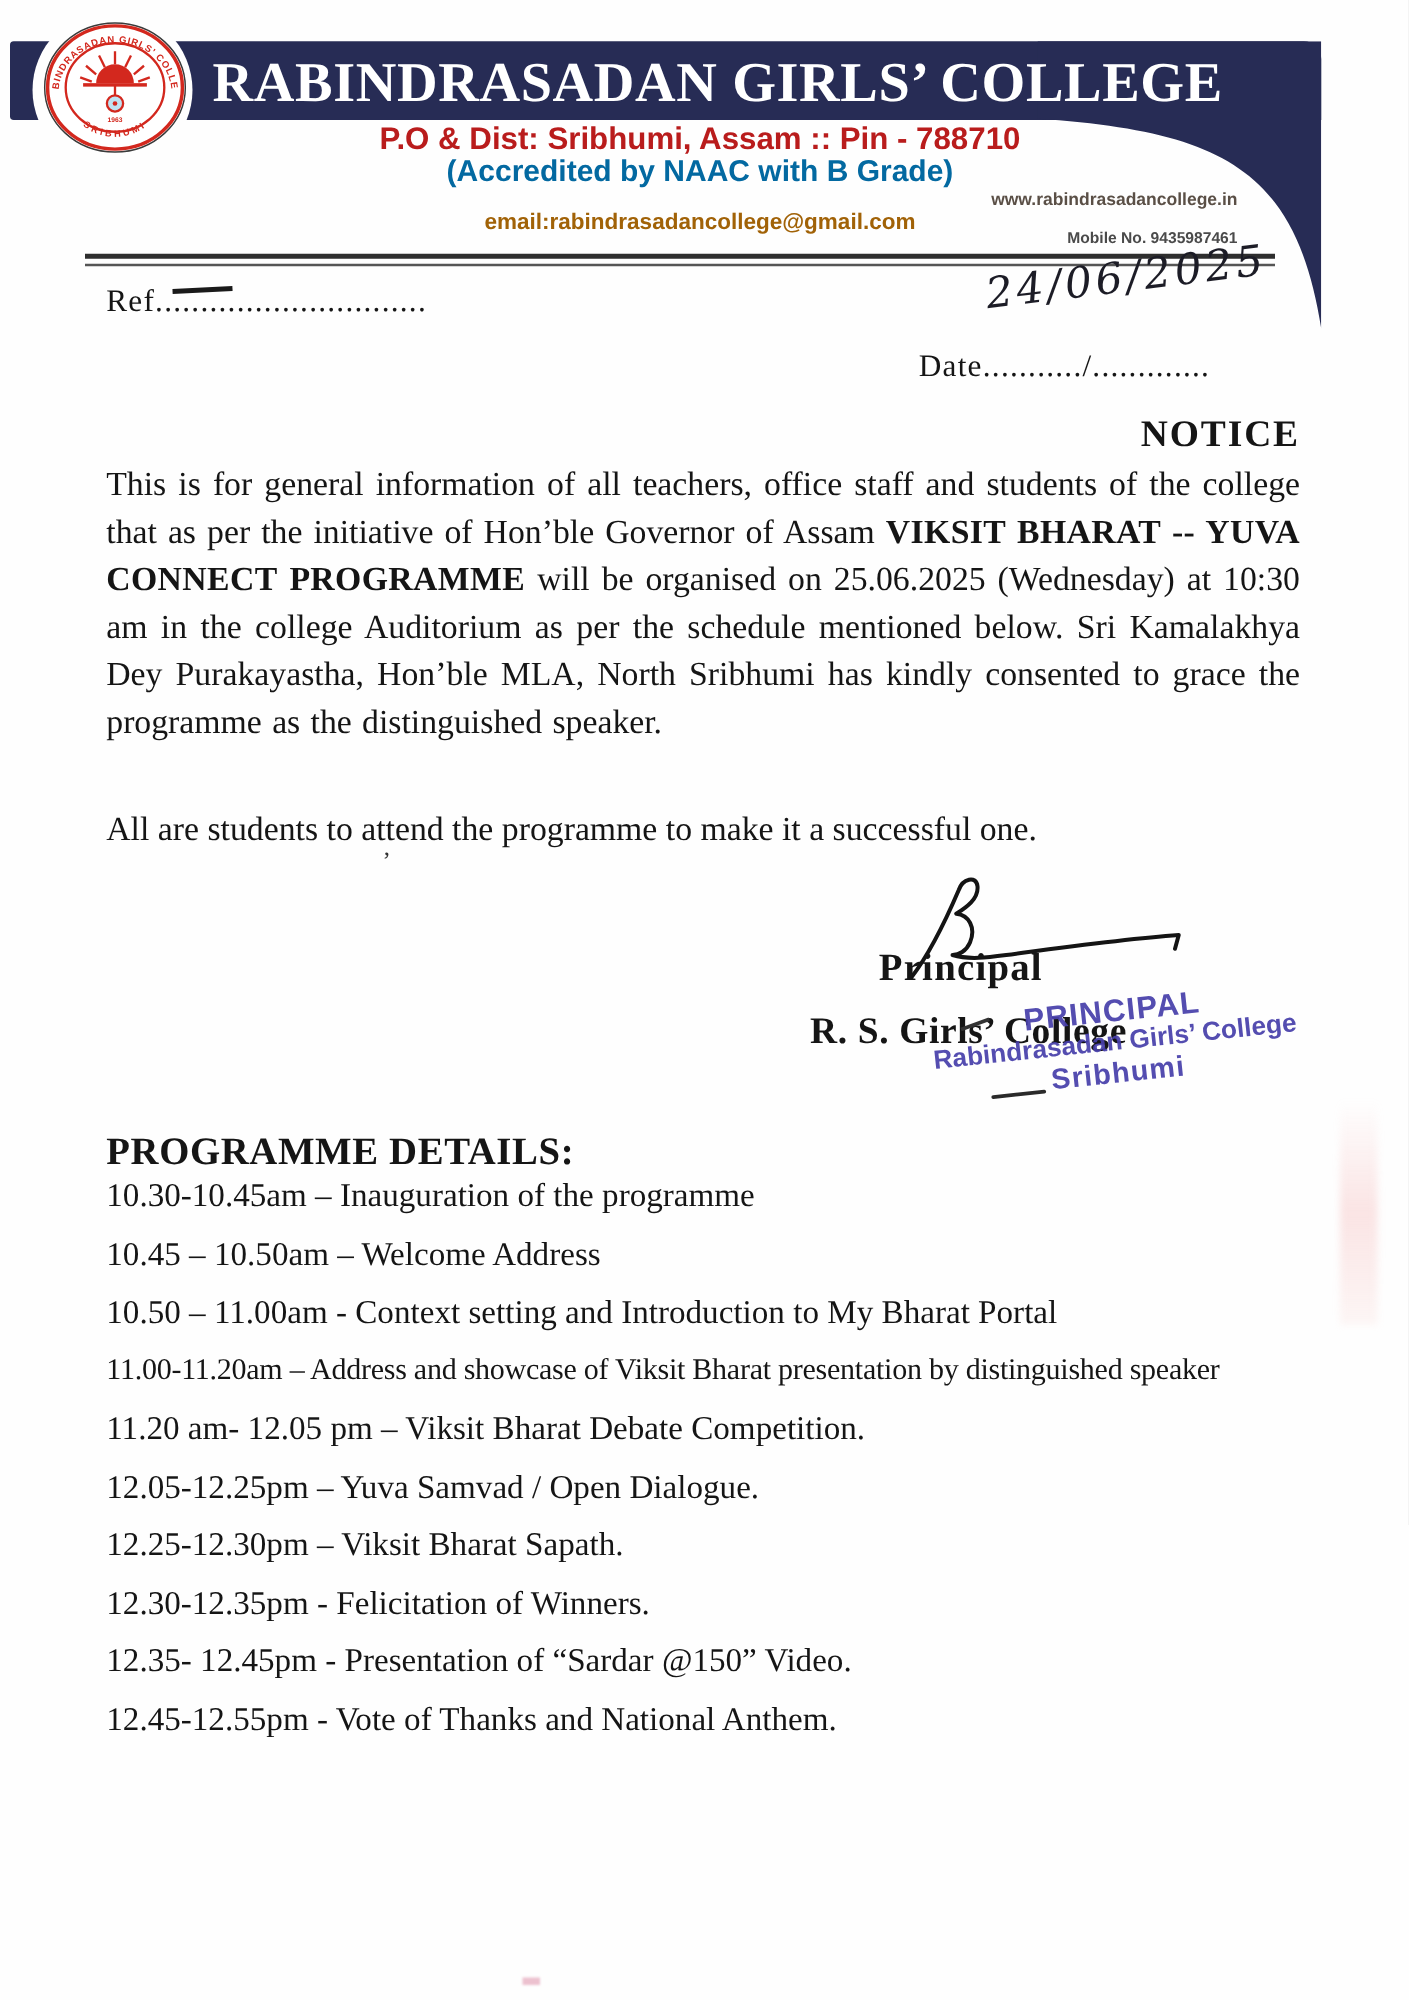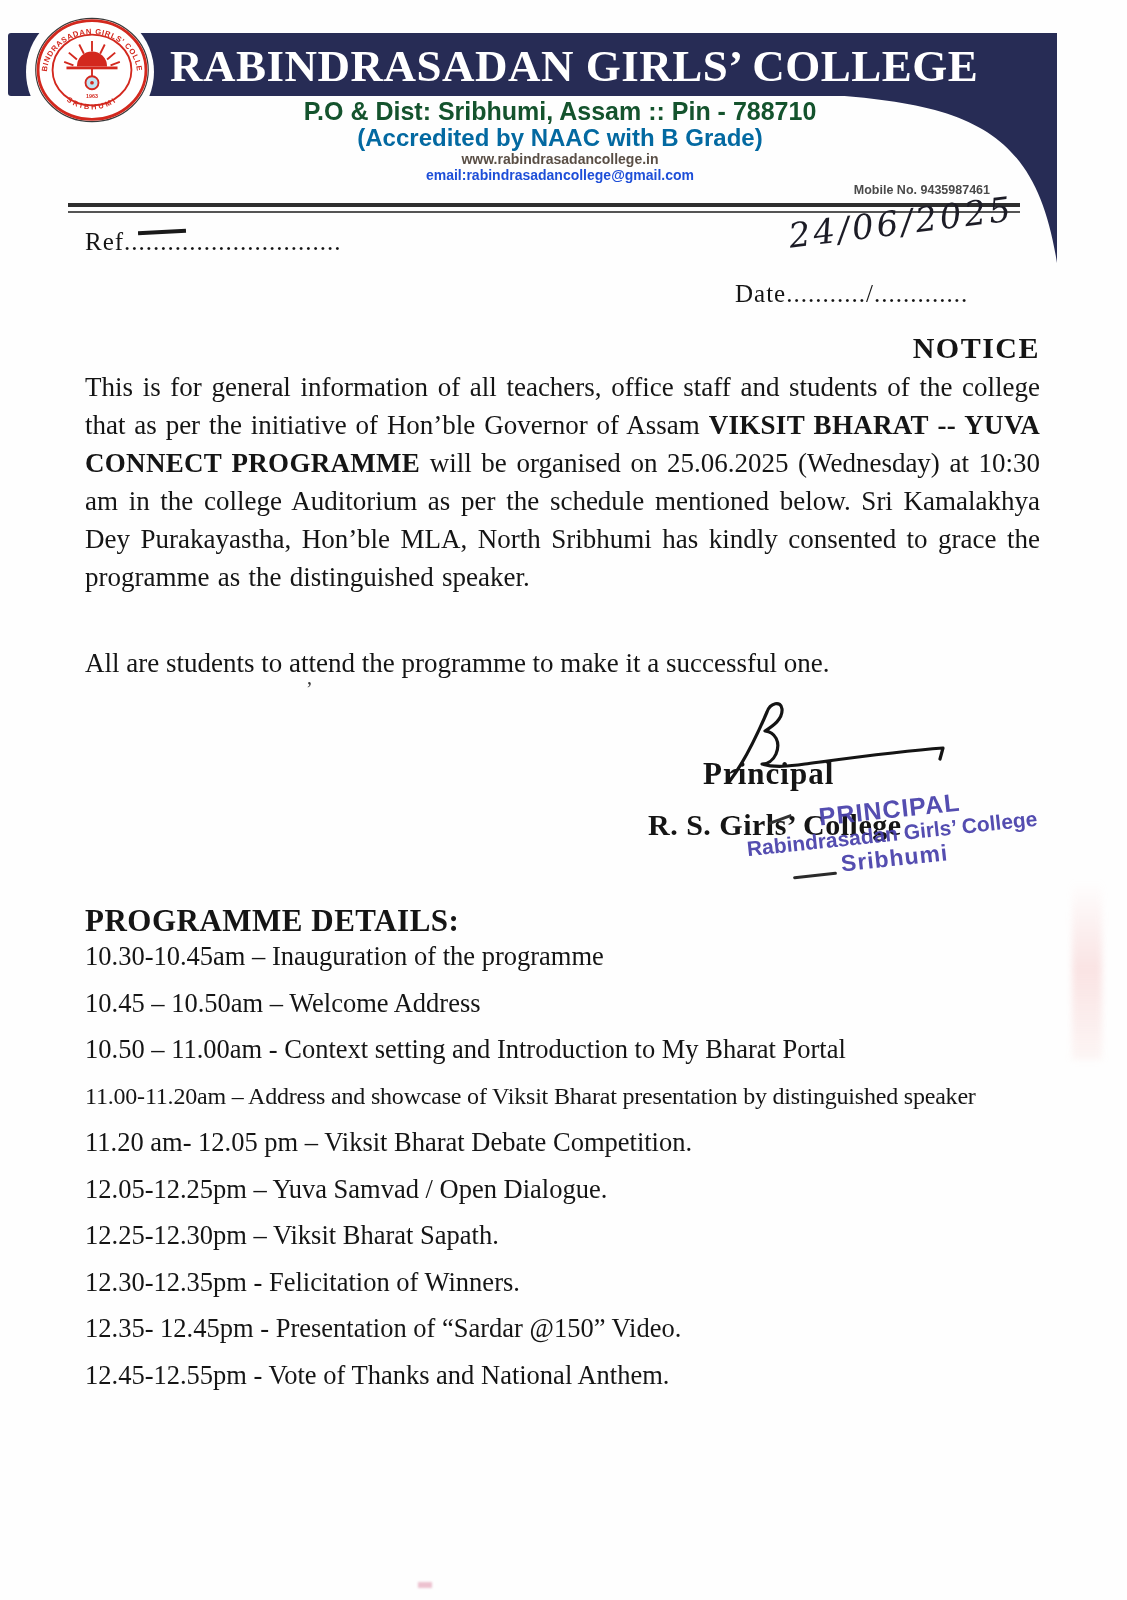--- a/index.html
+++ b/index.html
@@ -19,24 +19,24 @@
     line-height:60px; text-align:center; color:#ffffff;
     font-family:"Liberation Serif", serif; font-weight:bold; font-size:45px;
     letter-spacing:0.5px; white-space:nowrap;
   }
   .logo-halo{
     position:absolute; left:26px; top:8px; width:128px; height:128px;
     background:#fefefe; border-radius:50%;
   }
   .seal{position:absolute; left:34px; top:16px; width:116px; height:108px;}
   .hdr-center{position:absolute; left:130px; width:860px; text-align:center; white-space:nowrap;}
-  .addr{top:97px;  font-family:"Liberation Sans", sans-serif; font-weight:bold; font-size:25px; color:#14532d;}
+  .addr{top:97px;  font-family:"Liberation Sans", sans-serif; font-weight:bold; font-size:25px; color:#b91c1c;}
   .accr{top:124px; font-family:"Liberation Sans", sans-serif; font-weight:bold; font-size:24px; color:#0369a1;}
-  .web {top:151px; font-family:"Liberation Sans", sans-serif; font-weight:bold; font-size:14px; color:#5a4f46;}
-  .mail{top:167px; font-family:"Liberation Sans", sans-serif; font-weight:bold; font-size:14px; color:#1d4ed8;}
+  .web {top:151px; font-family:"Liberation Sans", sans-serif; font-weight:bold; font-size:14px; color:#5a4f46;text-align:right;}
+  .mail{top:167px; font-family:"Liberation Sans", sans-serif; font-weight:bold; font-size:18px; color:#a16207;}
   .mob {top:183px; font-family:"Liberation Sans", sans-serif; font-weight:bold; font-size:12.5px; color:#4a4a4a;text-align:right;}
   .rule1{position:absolute; left:68px; top:203px; width:952px; height:4px; background:#2e2e2e;}
   .rule2{position:absolute; left:68px; top:211px; width:952px; height:2px; background:#555;}
   
   .ref{position:absolute; left:85px; top:228px; font-size:25px; letter-spacing:1px;}
   .ref-dash{position:absolute; left:138px; top:230px; width:48px; height:3.5px; background:#1a1a1a; transform:rotate(-3deg);}
   .date-wrap{position:absolute; left:735px; top:232px; font-size:25px; letter-spacing:1px;margin-top:48px;}
   .hand-date{
     position:absolute; left:788px; top:202px; font-size:34px; font-style:italic;
     font-family:"DejaVu Serif", serif; color:#1c1c26; transform:rotate(-7deg);

